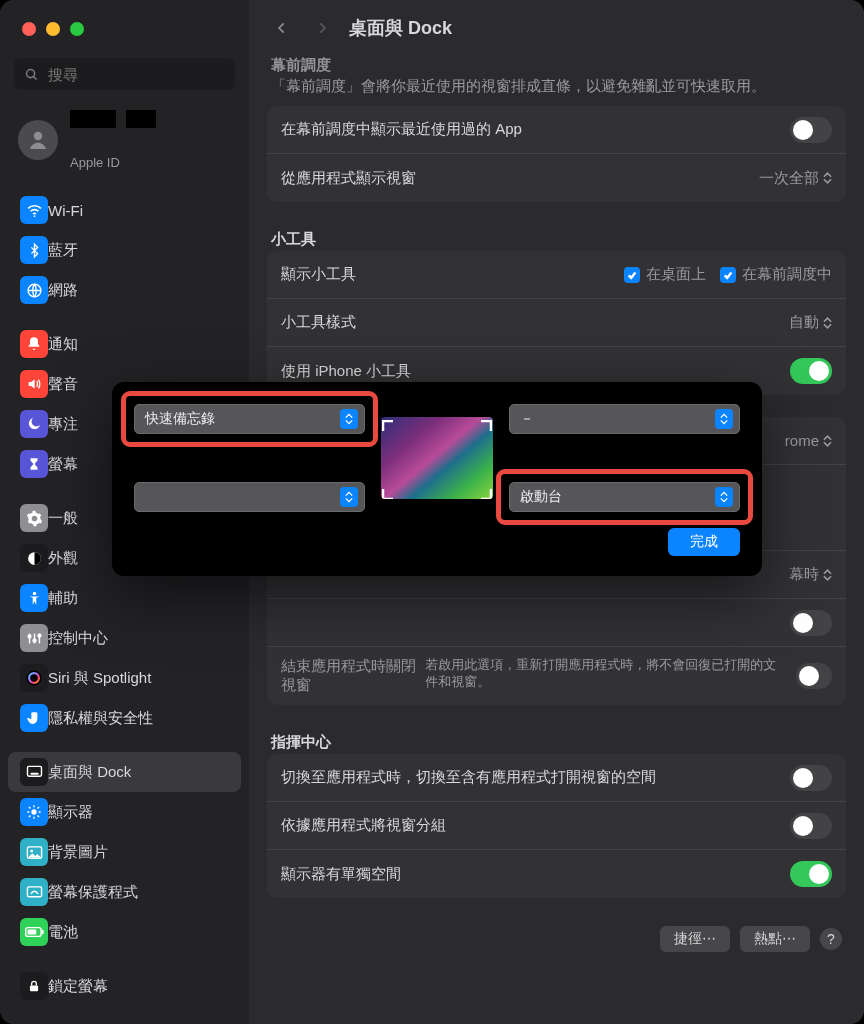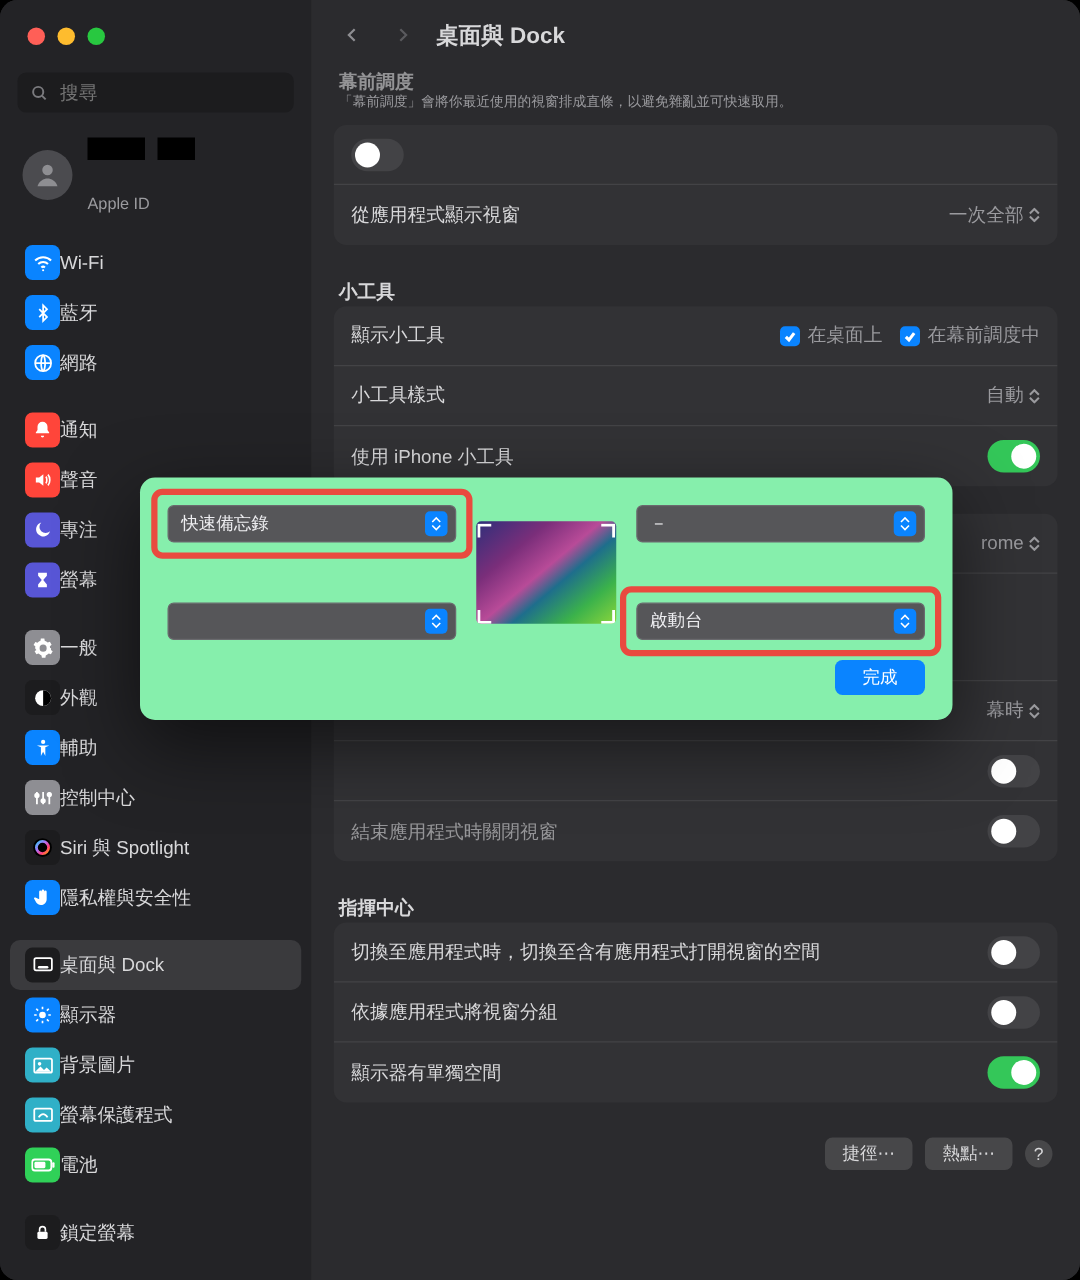--- a/index.html
+++ b/index.html
@@ -132,21 +132,21 @@
   }
   .section-hdr {
     padding: 6px 4px 2px 4px;
     color: var(--text);
     font-size: 15px;
     font-weight: 600;
   }
   .section-sub {
     padding: 0 4px 10px 4px;
     color: var(--text-dim);
-    font-size: 11px;
+    font-size: 15px;
     line-height: 1.4;
   }
   .card {
     background: var(--bg-row);
     border-radius: 10px;
     overflow: hidden;
     margin-bottom: 22px;
   }
   .row {
     display:flex; align-items:center; justify-content:space-between;
@@ -215,21 +215,21 @@
   
   .sheet-backdrop {
     position:absolute; inset:0; z-index:10;
     pointer-events:none;
   }
   .sheet {
     position:absolute;
     top: 382px;
     left: 112px;
     width: 650px;
-    background: #86efac;
+    background: #000000;
     border-radius: 12px;
     box-shadow: 0 20px 60px rgba(0,0,0,.55);
     padding: 22px 22px 20px 22px;
     display:flex; flex-direction:column; gap:16px;
     pointer-events:auto;
     z-index:20;
   }
   .corner-grid {
     display:flex; align-items:center; gap:16px;
   }
@@ -541,20 +541,21 @@
       </div>
       <div class="title">桌面與 Dock</div>
     </div>
 
     <div class="content">
 
       <div style="color:var(--text);font-weight:600;font-size:15px;padding:0 4px 0 4px;opacity:.6;">幕前調度</div>
       <div class="section-sub">「幕前調度」會將你最近使用的視窗排成直條，以避免雜亂並可快速取用。</div>
       <div class="card">
         <div class="row" style="position:relative;">
+          <span>在幕前調度中顯示最近使用過的 App</span>
           <span class="toggle"></span>
 
         </div>
         <div class="row">
           <span>從應用程式顯示視窗</span>
           <span class="popup">
             <span>一次全部</span>
             <span class="caret-updown">
               <svg viewBox="0 0 10 6">
                   <polyline points="1 5 5 1 9 5" fill="none" stroke="#9a9a9e" stroke-width="1.8"></polyline>
@@ -637,20 +638,21 @@
                 </svg>
             </span>
           </span>
         </div>
         <div class="row" style="justify-content:flex-end;">
           <span class="toggle"></span>
         </div>
         <div class="row">
           <div class="left">
             <span style="opacity:.6">結束應用程式時關閉視窗</span>
+            <span class="sub">若啟用此選項，重新打開應用程式時，將不會回復已打開的文件和視窗。</span>
           </div>
           <span class="toggle"></span>
         </div>
       </div>
 
       <div class="section-hdr">指揮中心</div>
       <div class="card">
         <div class="row">
           <span>切換至應用程式時，切換至含有應用程式打開視窗的空間</span>
           <span class="toggle"></span>

